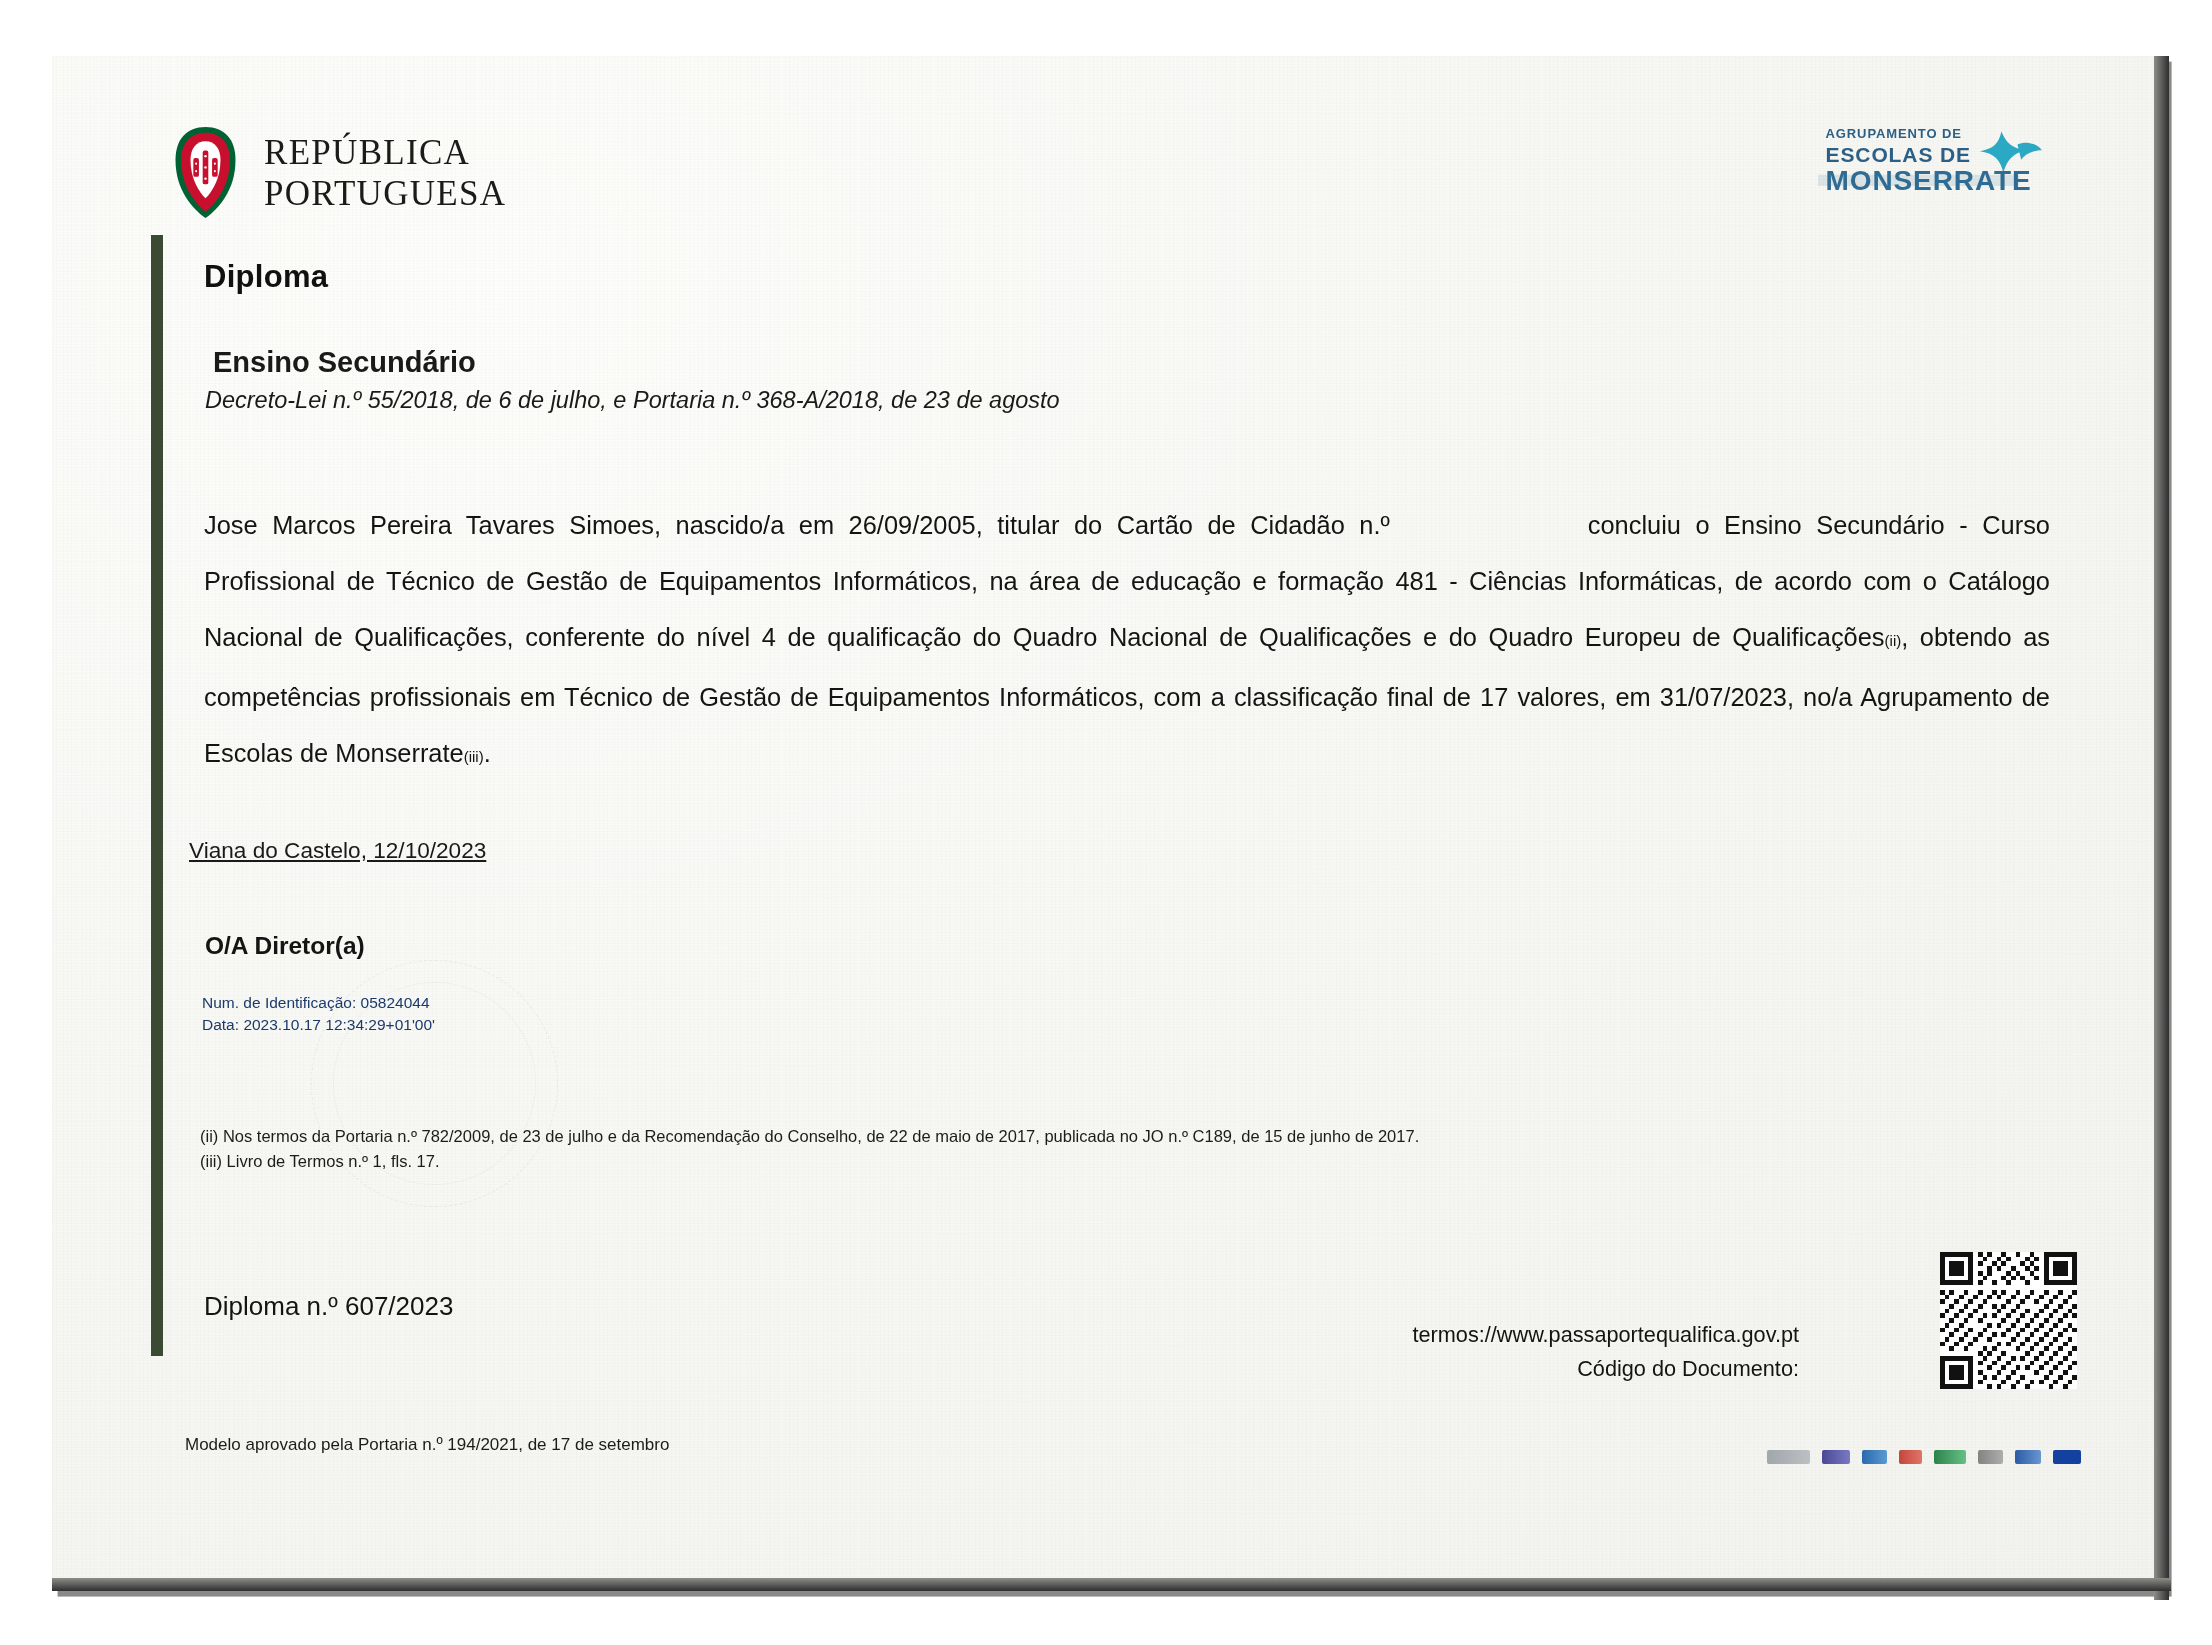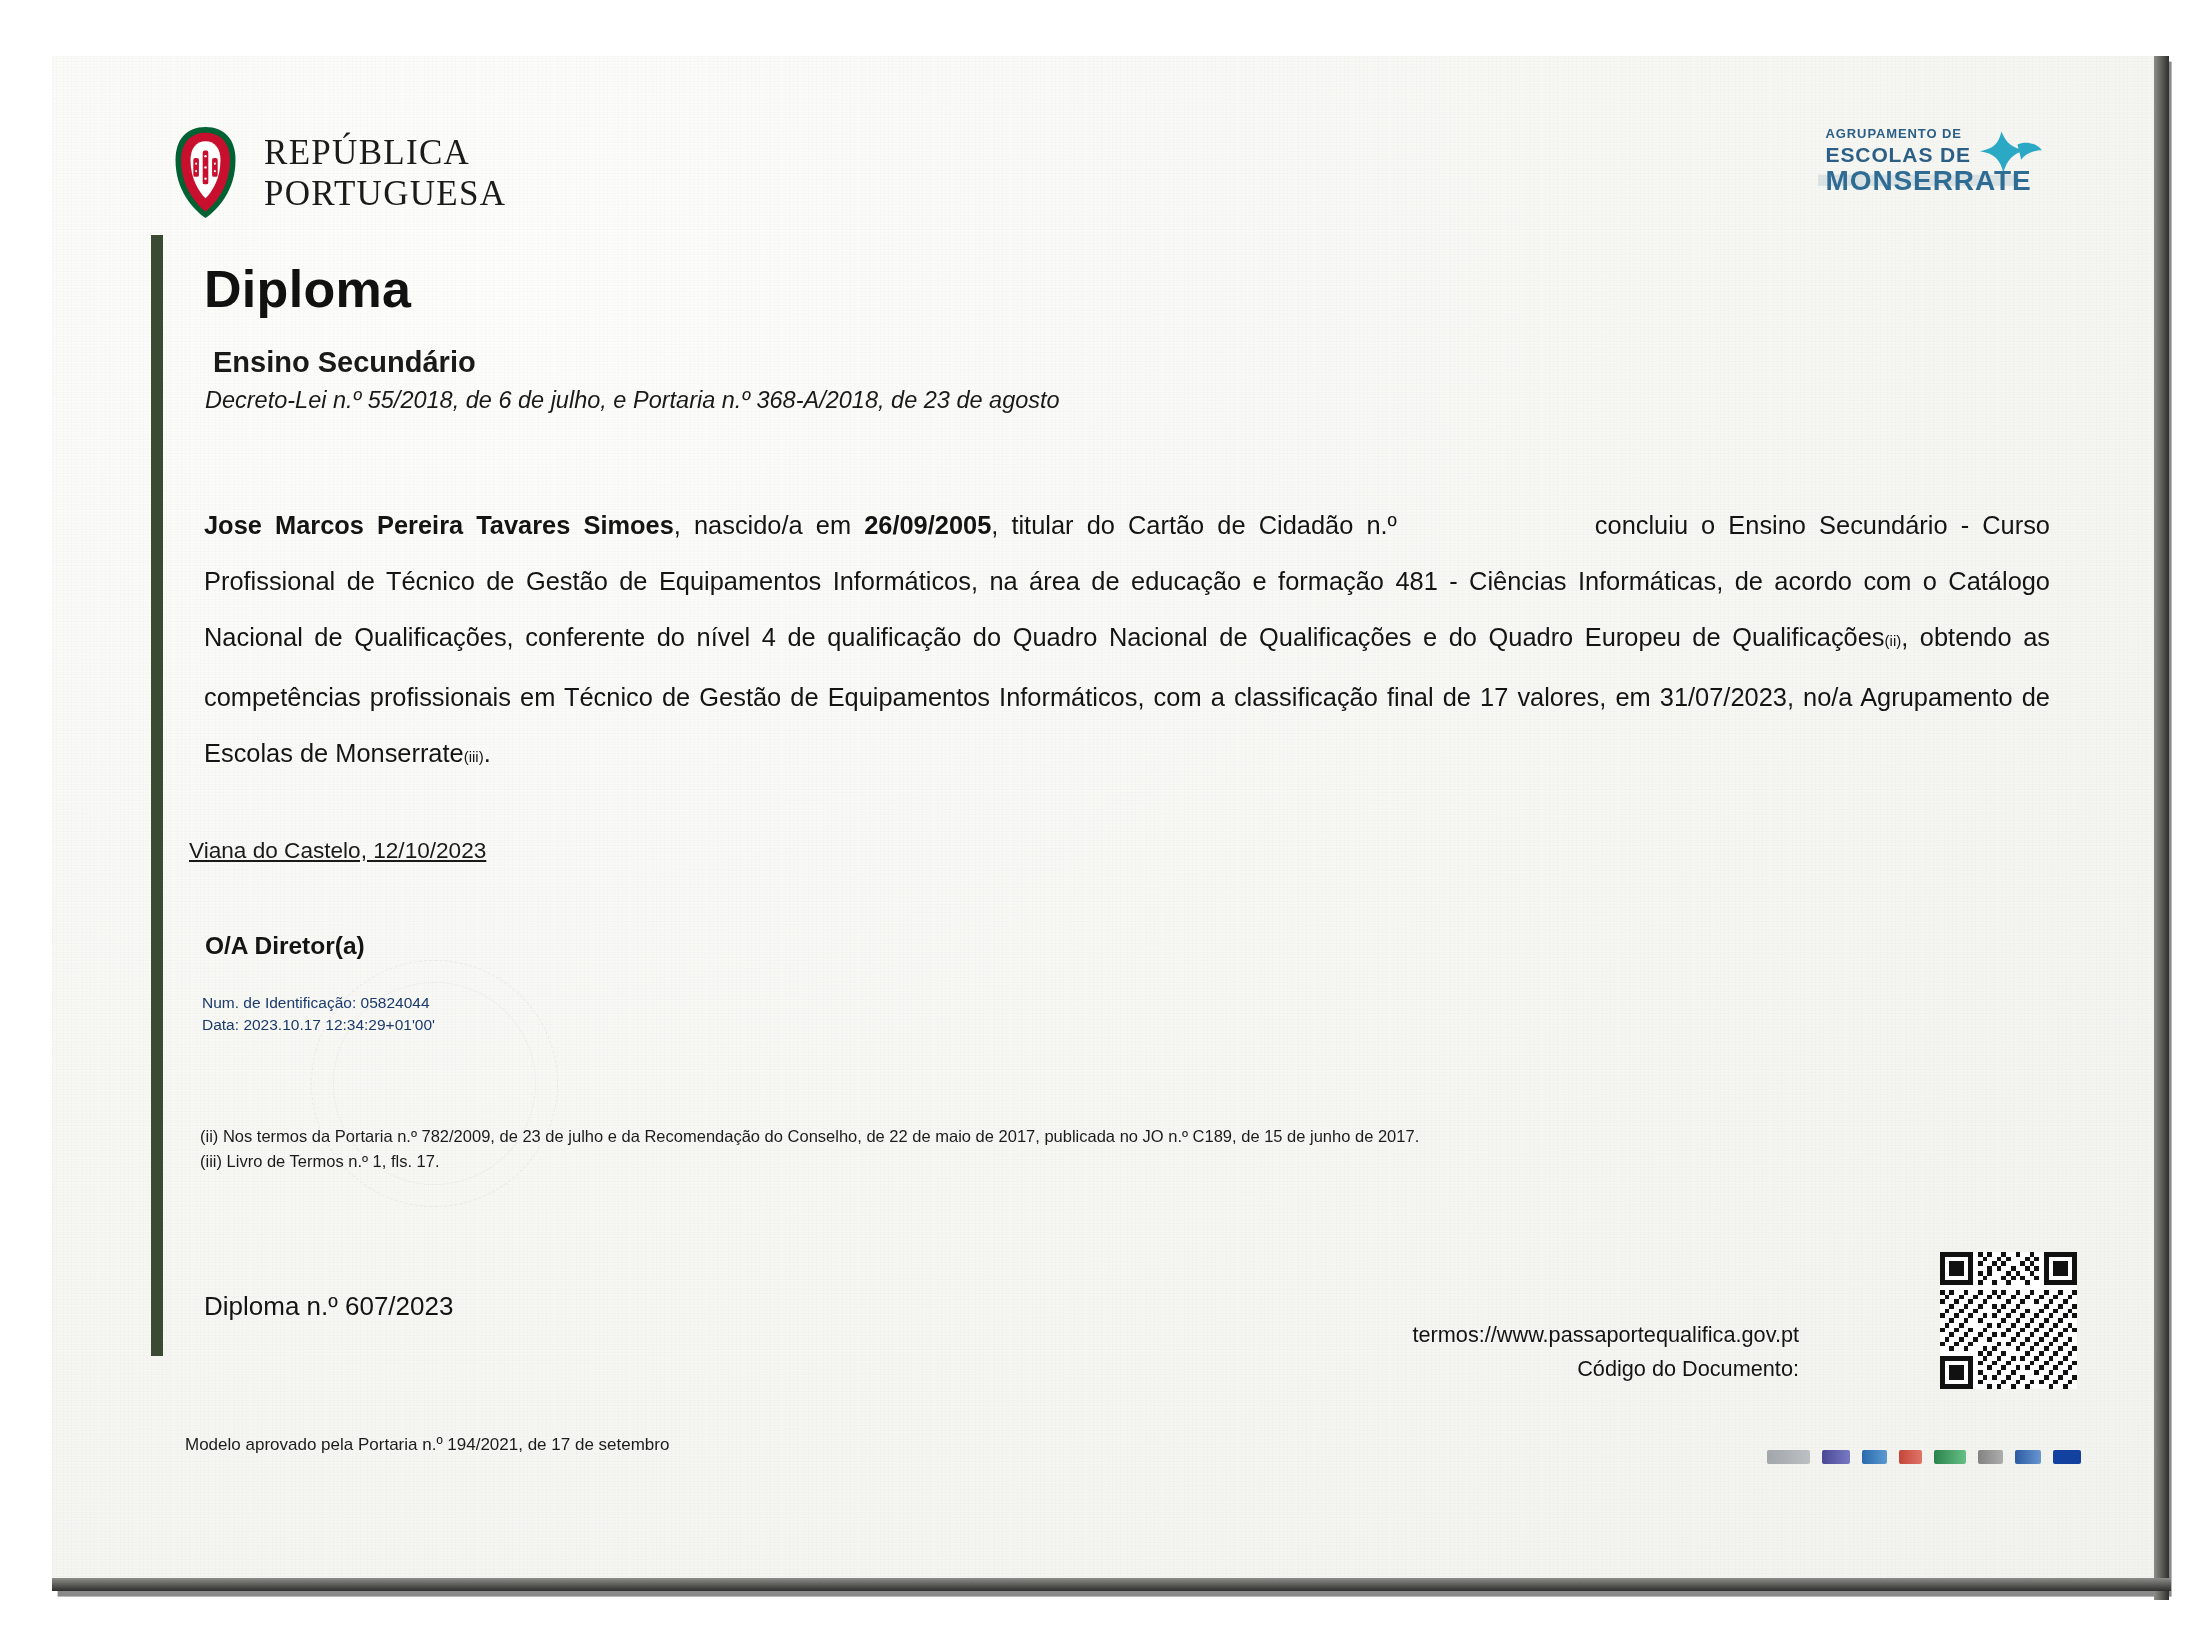--- a/index.html
+++ b/index.html
@@ -118,21 +118,21 @@
   }
   .school-logo .txt1 { top: 3.8px;  font-size: 13px; }
   .school-logo .txt2 { top: 21px; font-size: 21px; }
   .school-logo .txt3 { top: 43px; font-size: 28px; color: #2f6c94; }
 
   
   .title-diploma {
     position: absolute;
     left: 203px;
     top: 260px;
-    font-size: 52px;
+    font-size: 31px;
     font-weight: bold;
     color: #111;
     letter-spacing: 0.3px;
   }
   .subtitle {
     position: absolute;
     left: 205px;
     top: 347px;
     font-size: 29px;
     font-weight: bold;
@@ -151,21 +151,21 @@
   .body-text {
     position: absolute;
     left: 203px;
     top: 497px;
     width: 1846px;
     font-size: 25.4px;
     line-height: 56px;
     color: #141414;
     text-align: justify;
   }
-  .body-text b { font-weight: bold; }
+  .body-text b { font-weight: normal; }
   .body-text .small-note { font-size: 15px; vertical-align: baseline; }
   .gap { display: inline-block; width: 198px; }
 
   .place-date {
     position: absolute;
     left: 205px;
     top: 838px;
     font-size: 22.6px;
     color: #1a1a1a;
   }

